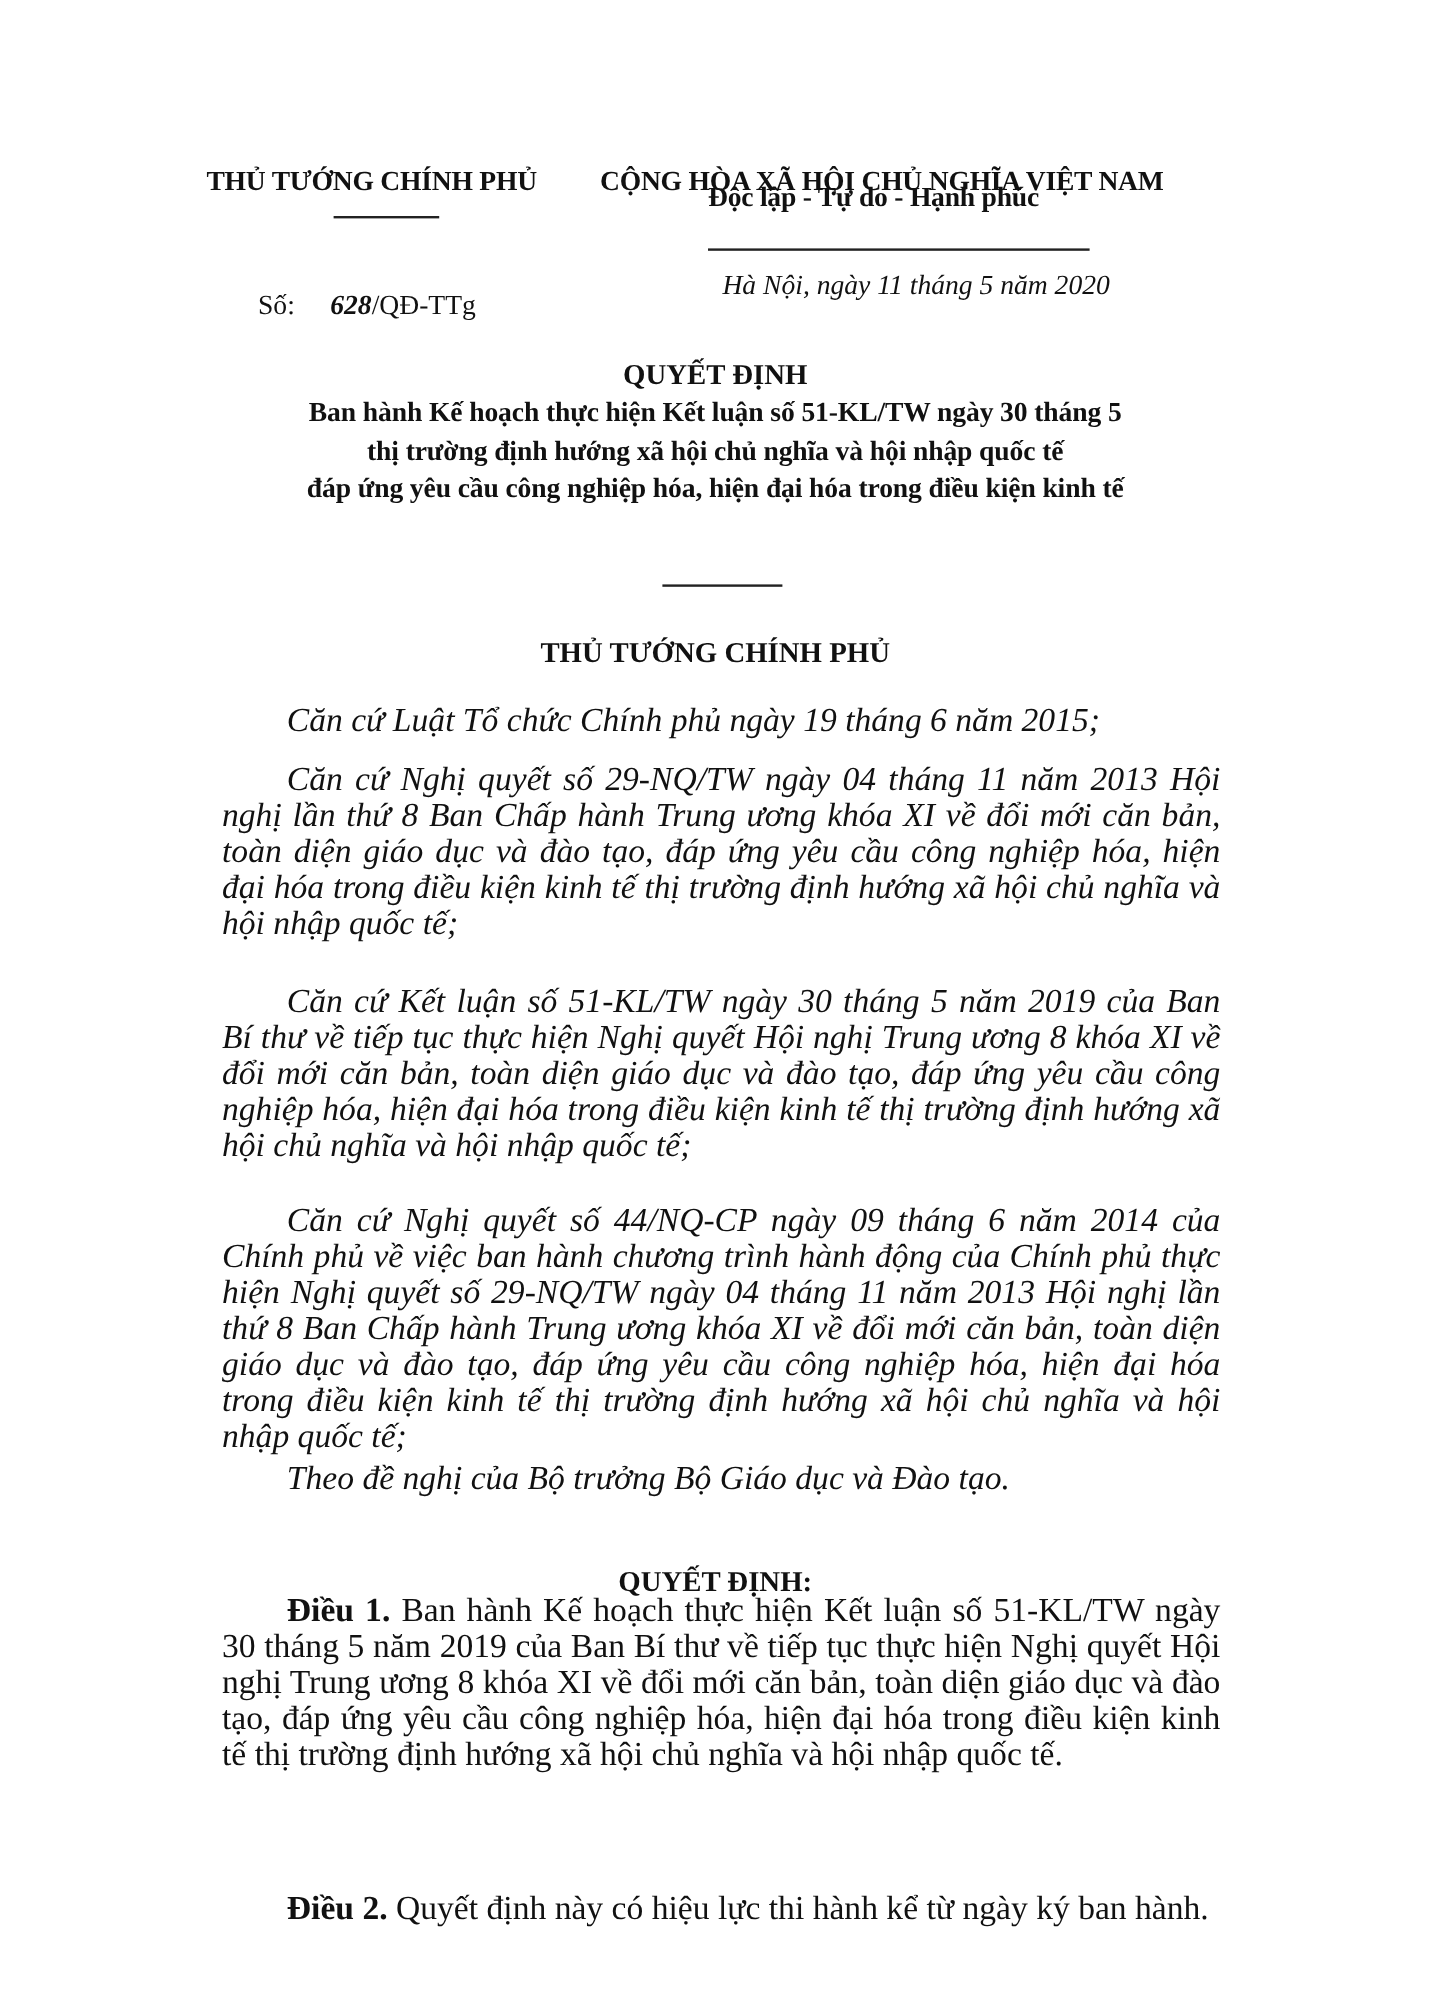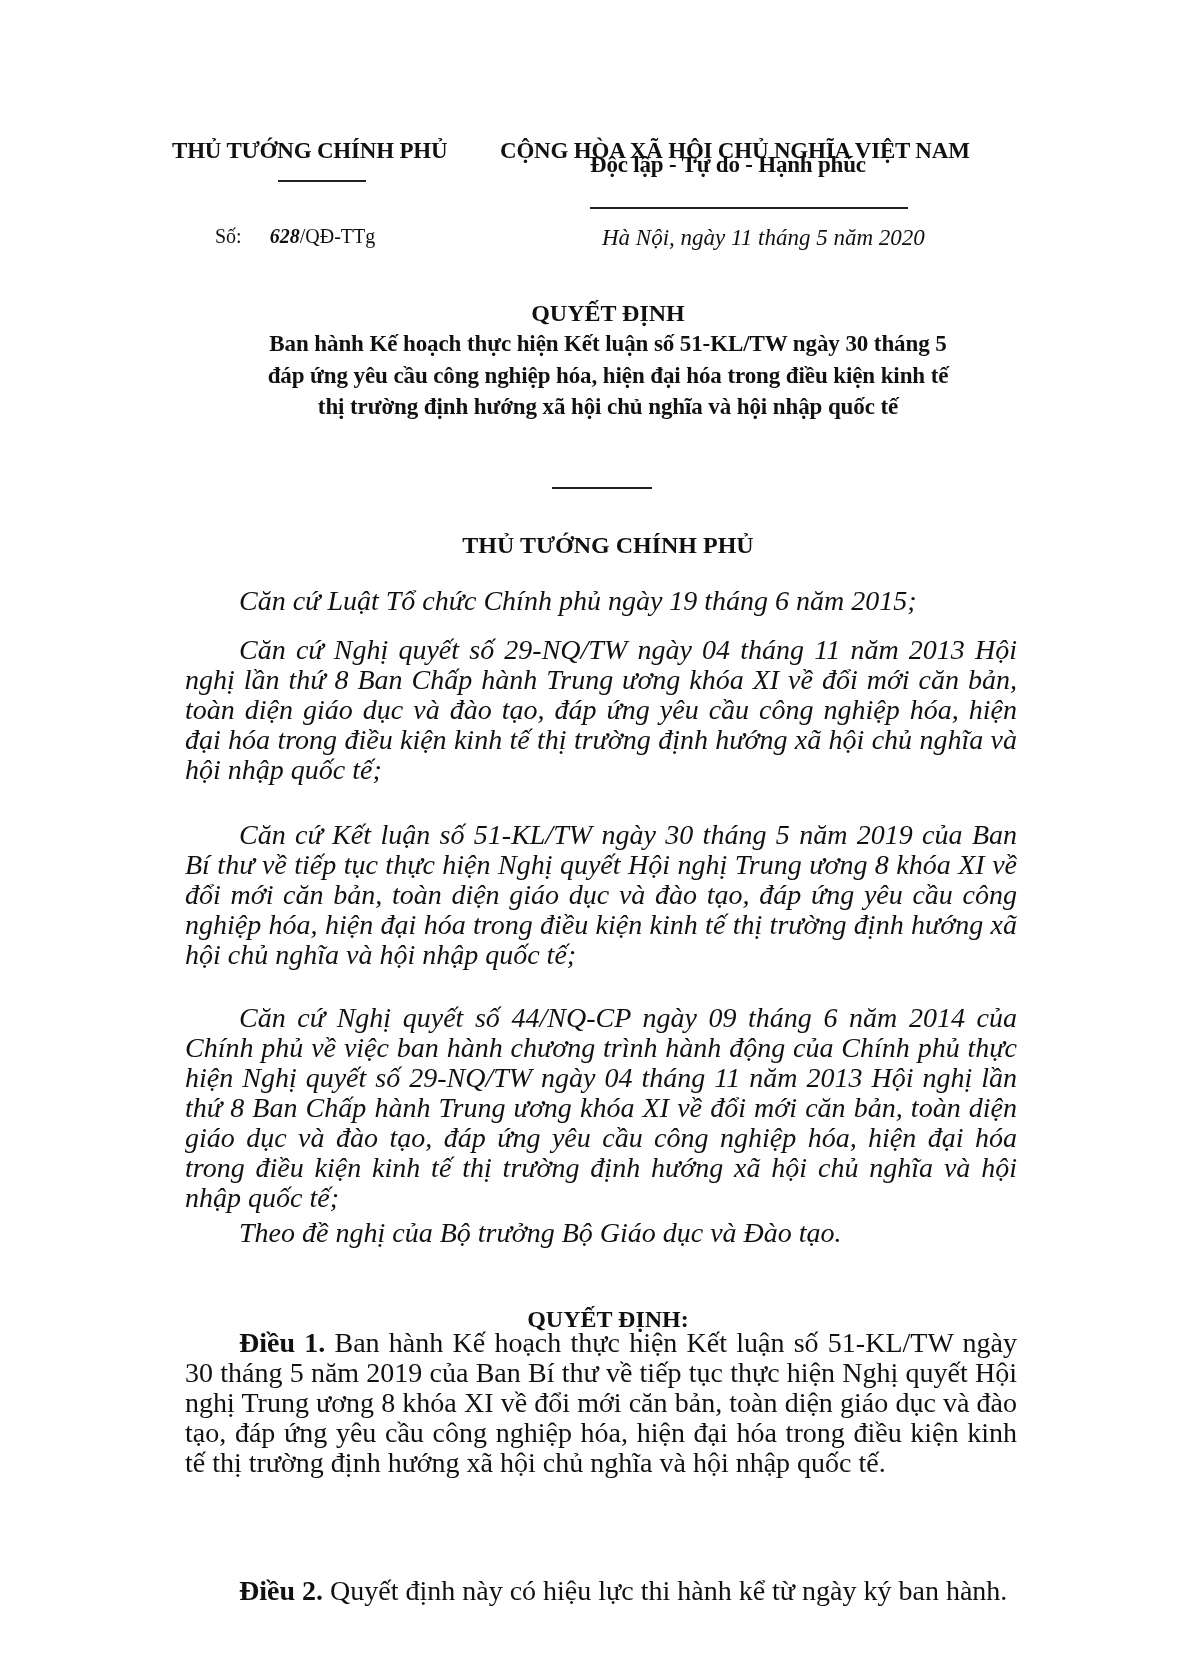--- a/index.html
+++ b/index.html
@@ -3,50 +3,50 @@
 <meta charset="utf-8">
 <style>
   html, body { margin: 0; padding: 0; background: #ffffff; }
   body {
     width: 1202px; height: 1676px; position: relative; overflow: hidden;
     font-family: "Liberation Serif", "DejaVu Serif", serif; color: #111;
   }
   .abs { position: absolute; }
   .hdr { font-size: 23px; font-weight: bold; letter-spacing: -0.2px; white-space: nowrap; }
   .rule { position: absolute; height: 1.5px; background: #222; }
-  .center-block { position: absolute; left: 158px; width: 900px; text-align: center; }
+  .center-block { position: absolute; left: 146px; width: 900px; text-align: center; }
   .title { font-size: 24px; font-weight: bold; line-height: 31px; }
   .subtitle { font-size: 23px; font-weight: bold; line-height: 31.5px; letter-spacing: -0.1px; }
   .para { position: absolute; left: 185px; width: 832px; font-size: 28px; line-height: 30px; text-align: justify; }
   .para.it { font-style: italic; }
   .indent { text-indent: 54px; }
   .article-label { font-weight: bold; }
 </style>
 </head>
 <body>
 
 <div class="abs hdr" style="left:172px; top:138px;">THỦ TƯỚNG CHÍNH PHỦ</div>
 <div class="rule" style="left:278px; top:180px; width:88px;"></div>
 
 <div class="abs hdr" style="left:500px; top:138px;">CỘNG HÒA XÃ HỘI CHỦ NGHĨA VIỆT NAM</div>
 <div class="abs hdr" style="left:590px; top:152px;text-align:center;">Độc lập - Tự do - Hạnh phúc</div>
 <div class="rule" style="left:590px; top:207px; width:318px;"></div>
 
-<div class="abs" style="left:215px; top:225px; font-size:20px; white-space:nowrap;">
+<div class="abs" style="left:215px; top:242px; font-size:23px; white-space:nowrap;">
   <span>Số:</span>
   <span style="display:inline-block; width:18px;"></span>
   <span style="font-weight:bold; font-style:italic;">628</span><span>/QĐ-TTg</span>
 </div>
 <div class="abs" style="left:565px; top:225px; font-size:23px; font-style:italic; white-space:nowrap;margin-left:37px;">Hà Nội, ngày 11 tháng 5 năm 2020</div>
 
 <div class="center-block title" style="top:298px;">QUYẾT ĐỊNH</div>
 <div class="center-block" style="top:328px;">
   <div class="subtitle">Ban hành Kế hoạch thực hiện Kết luận số 51-KL/TW ngày 30 tháng 5</div>
+  <div class="subtitle">thị trường định hướng xã hội chủ nghĩa và hội nhập quốc tế</div>
   <div class="subtitle">đáp ứng yêu cầu công nghiệp hóa, hiện đại hóa trong điều kiện kinh tế</div>
-  <div class="subtitle">thị trường định hướng xã hội chủ nghĩa và hội nhập quốc tế</div>
 </div>
 <div class="rule" style="left:552px; top:487px; width:100px;"></div>
 
 <div class="center-block title" style="top:530px; font-size:24px;">THỦ TƯỚNG CHÍNH PHỦ</div>
 
 <div class="para it indent" style="top:586px;">Căn cứ Luật Tổ chức Chính phủ ngày 19 tháng 6 năm 2015;</div>
 <div class="para it indent" style="top:635px;">Căn cứ Nghị quyết số 29-NQ/TW ngày 04 tháng 11 năm 2013 Hội nghị lần thứ 8 Ban Chấp hành Trung ương khóa XI về đổi mới căn bản, toàn diện giáo dục và đào tạo, đáp ứng yêu cầu công nghiệp hóa, hiện đại hóa trong điều kiện kinh tế thị trường định hướng xã hội chủ nghĩa và hội nhập quốc tế;</div>
 <div class="para it indent" style="top:820px;">Căn cứ Kết luận số 51-KL/TW ngày 30 tháng 5 năm 2019 của Ban Bí thư về tiếp tục thực hiện Nghị quyết Hội nghị Trung ương 8 khóa XI về đổi mới căn bản, toàn diện giáo dục và đào tạo, đáp ứng yêu cầu công nghiệp hóa, hiện đại hóa trong điều kiện kinh tế thị trường định hướng xã hội chủ nghĩa và hội nhập quốc tế;</div>
 <div class="para it indent" style="top:1003px;">Căn cứ Nghị quyết số 44/NQ-CP ngày 09 tháng 6 năm 2014 của Chính phủ về việc ban hành chương trình hành động của Chính phủ thực hiện Nghị quyết số 29-NQ/TW ngày 04 tháng 11 năm 2013 Hội nghị lần thứ 8 Ban Chấp hành Trung ương khóa XI về đổi mới căn bản, toàn diện giáo dục và đào tạo, đáp ứng yêu cầu công nghiệp hóa, hiện đại hóa trong điều kiện kinh tế thị trường định hướng xã hội chủ nghĩa và hội nhập quốc tế;</div>
 <div class="para it indent" style="top:1218px;">Theo đề nghị của Bộ trưởng Bộ Giáo dục và Đào tạo.</div>

